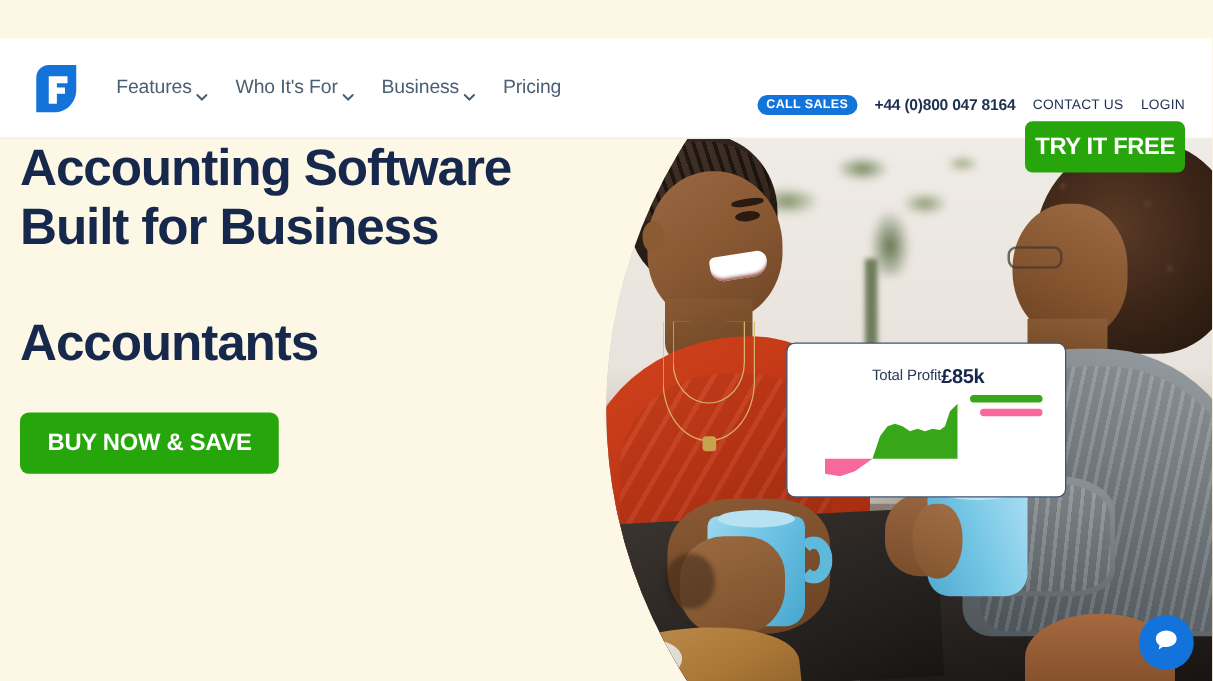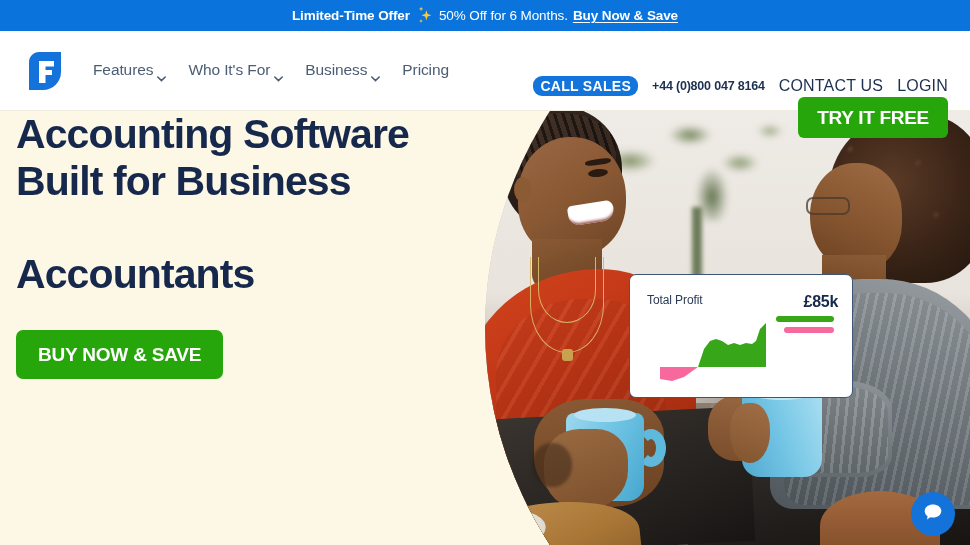--- a/index.html
+++ b/index.html
@@ -109,51 +109,51 @@
     position: absolute;
     right: 22px;
     top: 45px;
     display: flex;
     align-items: center;
     gap: 14px;
   }
   .call-sales-badge {
     background: #1374DC;
     color: #ffffff;
-    font-size: 14px;
+    font-size: 10px;
     font-weight: 700;
     letter-spacing: 0.3px;
     padding: 3px 7px 3px 7px;
     border-radius: 9px;
     cursor: pointer;
     line-height: 1;
   }
   .phone-number {
     font-size: 12.5px;
     color: #1E3050;
     font-weight: 700;
     letter-spacing: -0.2px;
     cursor: pointer;
   }
   .util-link {
-    font-size: 16px;
+    font-size: 11px;
     color: #1E3050;
     letter-spacing: 0.2px;
     cursor: pointer;
   }
   .try-free-btn {
     position: absolute;
     right: 22px;
     top: 66px;
     background: #27A60B;
     color: #ffffff;
     font-size: 19px;
     font-weight: 700;
     letter-spacing: -0.3px;
-    padding: 11px 19px;
+    padding: 11px 8px;
     border: none;
     border-radius: 6px;
     cursor: pointer;
     font-family: "Liberation Sans", sans-serif;
     line-height: 1;
   }
 
   
   .hero {
     position: absolute;
@@ -599,21 +599,21 @@
     border: 1px solid #3E5575;
     border-radius: 7px;
     z-index: 12;
     overflow: hidden;
   }
   .card-head {
     position: absolute;
     top: 18px; left: 17px; right: 14px;
     display: flex;
     align-items: flex-start;
-    justify-content: space-between;
+    justify-content: center;
   }
   .card-label {
     font-size: 12px;
     color: #2A3A55;
     letter-spacing: -0.1px;
   }
   .card-value {
     font-size: 16px;
     font-weight: 700;
     color: #16284B;
@@ -661,34 +661,20 @@
     justify-content: center;
     cursor: pointer;
     z-index: 40;
   }
 </style>
 </head>
 <body>
 
 <div class="page">
 
-  <div class="promo-banner">
-    <div class="promo-inner">
-      <span class="promo-strong">Limited-Time Offer</span>
-      <span class="sparkle-icon">
-        <svg width="17" height="19" viewBox="0 0 17 19" fill="none">
-          <path d="M10.4 4.2 L11.6 8.0 L15.4 9.2 L11.6 10.4 L10.4 14.2 L9.2 10.4 L5.4 9.2 L9.2 8.0 Z" fill="#FBC93D"></path>
-          <path d="M5.1 0.6 L5.7 2.3 L7.4 2.9 L5.7 3.5 L5.1 5.2 L4.5 3.5 L2.8 2.9 L4.5 2.3 Z" fill="#FBC93D"></path>
-          <path d="M5.0 13.0 L5.5 14.5 L7.0 15.0 L5.5 15.5 L5.0 17.0 L4.5 15.5 L3.0 15.0 L4.5 14.5 Z" fill="#FBC93D"></path>
-        </svg>
-      </span>
-      <span class="promo-normal">50% Off for 6 Months.</span>
-      <span class="promo-link">Buy Now &amp; Save</span>
-    </div>
-  </div>
 
   <div class="navbar">
 
     <div class="logo">
       <svg width="36" height="38" viewBox="0 0 36 38">
         <path d="M2 10 C2 4.5 6.5 0 12 0 L34 0 L34 20 C34 30 26 38 16 38 L2 38 Z" fill="#1473DA"></path>
         <path d="M12 9 L27 9 L27 14.5 L18.5 14.5 L18.5 18 L25 18 L25 23 L18.5 23 L18.5 31 L12 31 Z" fill="#ffffff"></path>
       </svg>
     </div>
 

